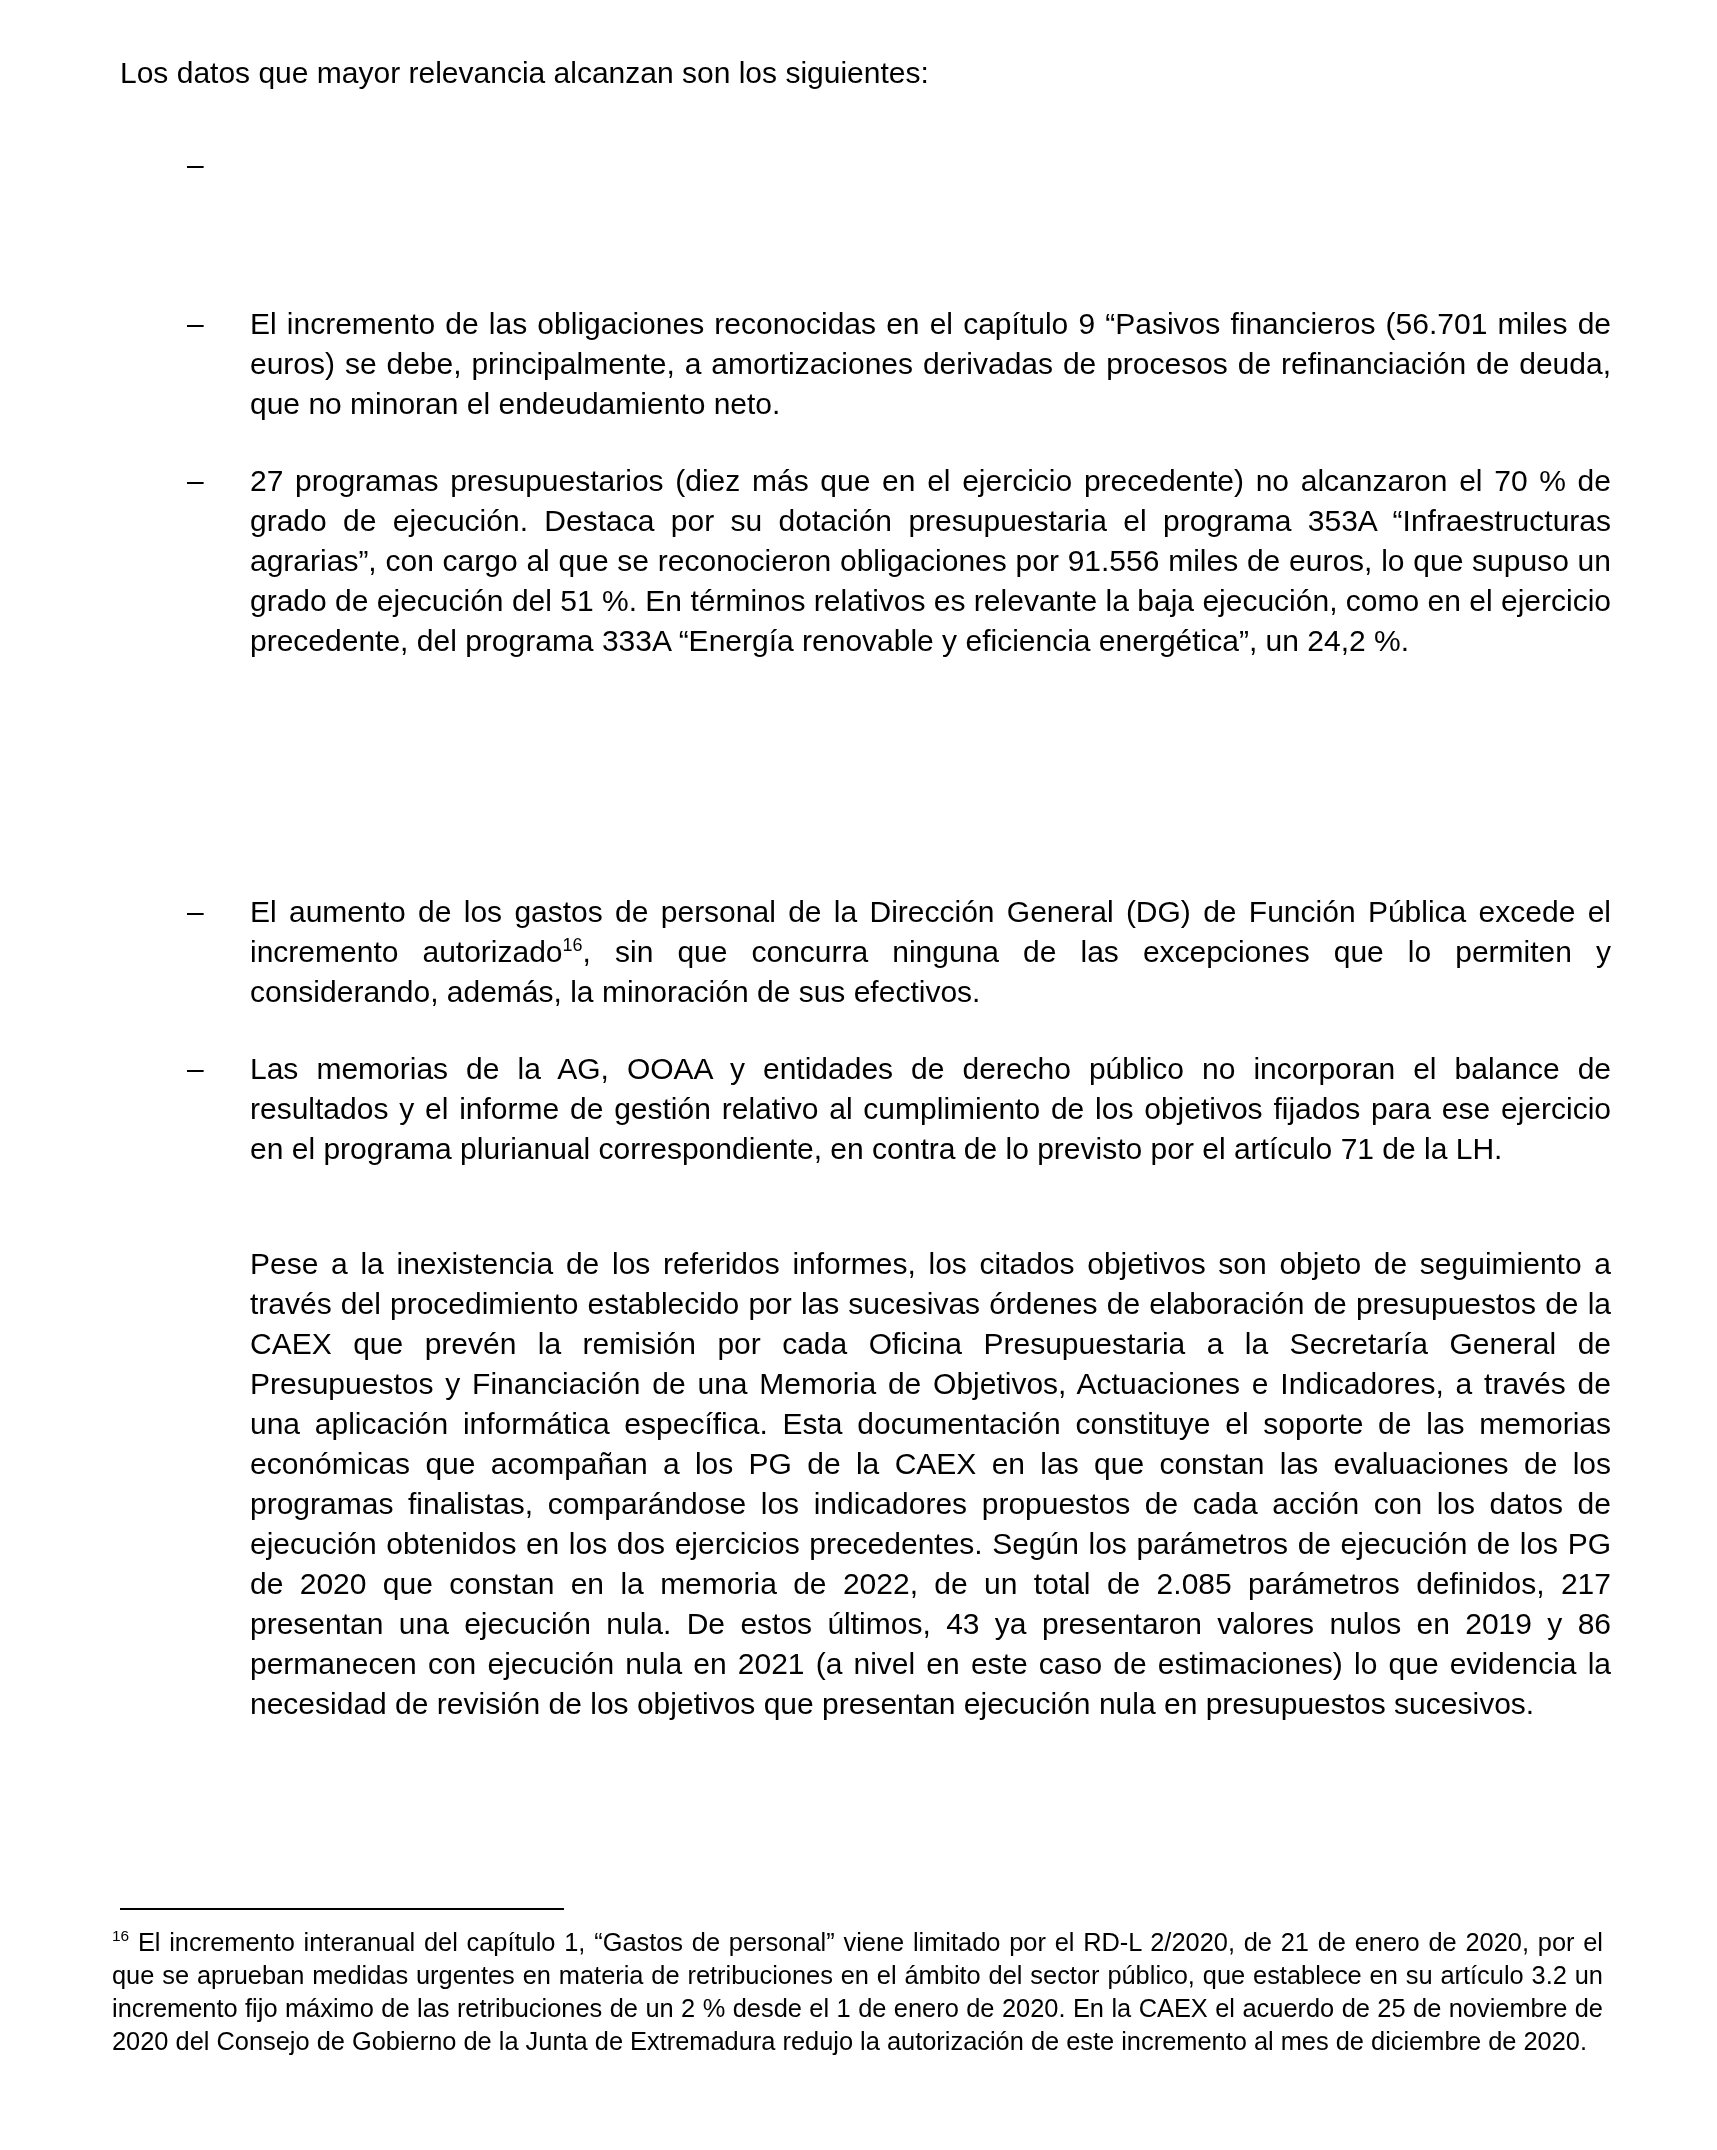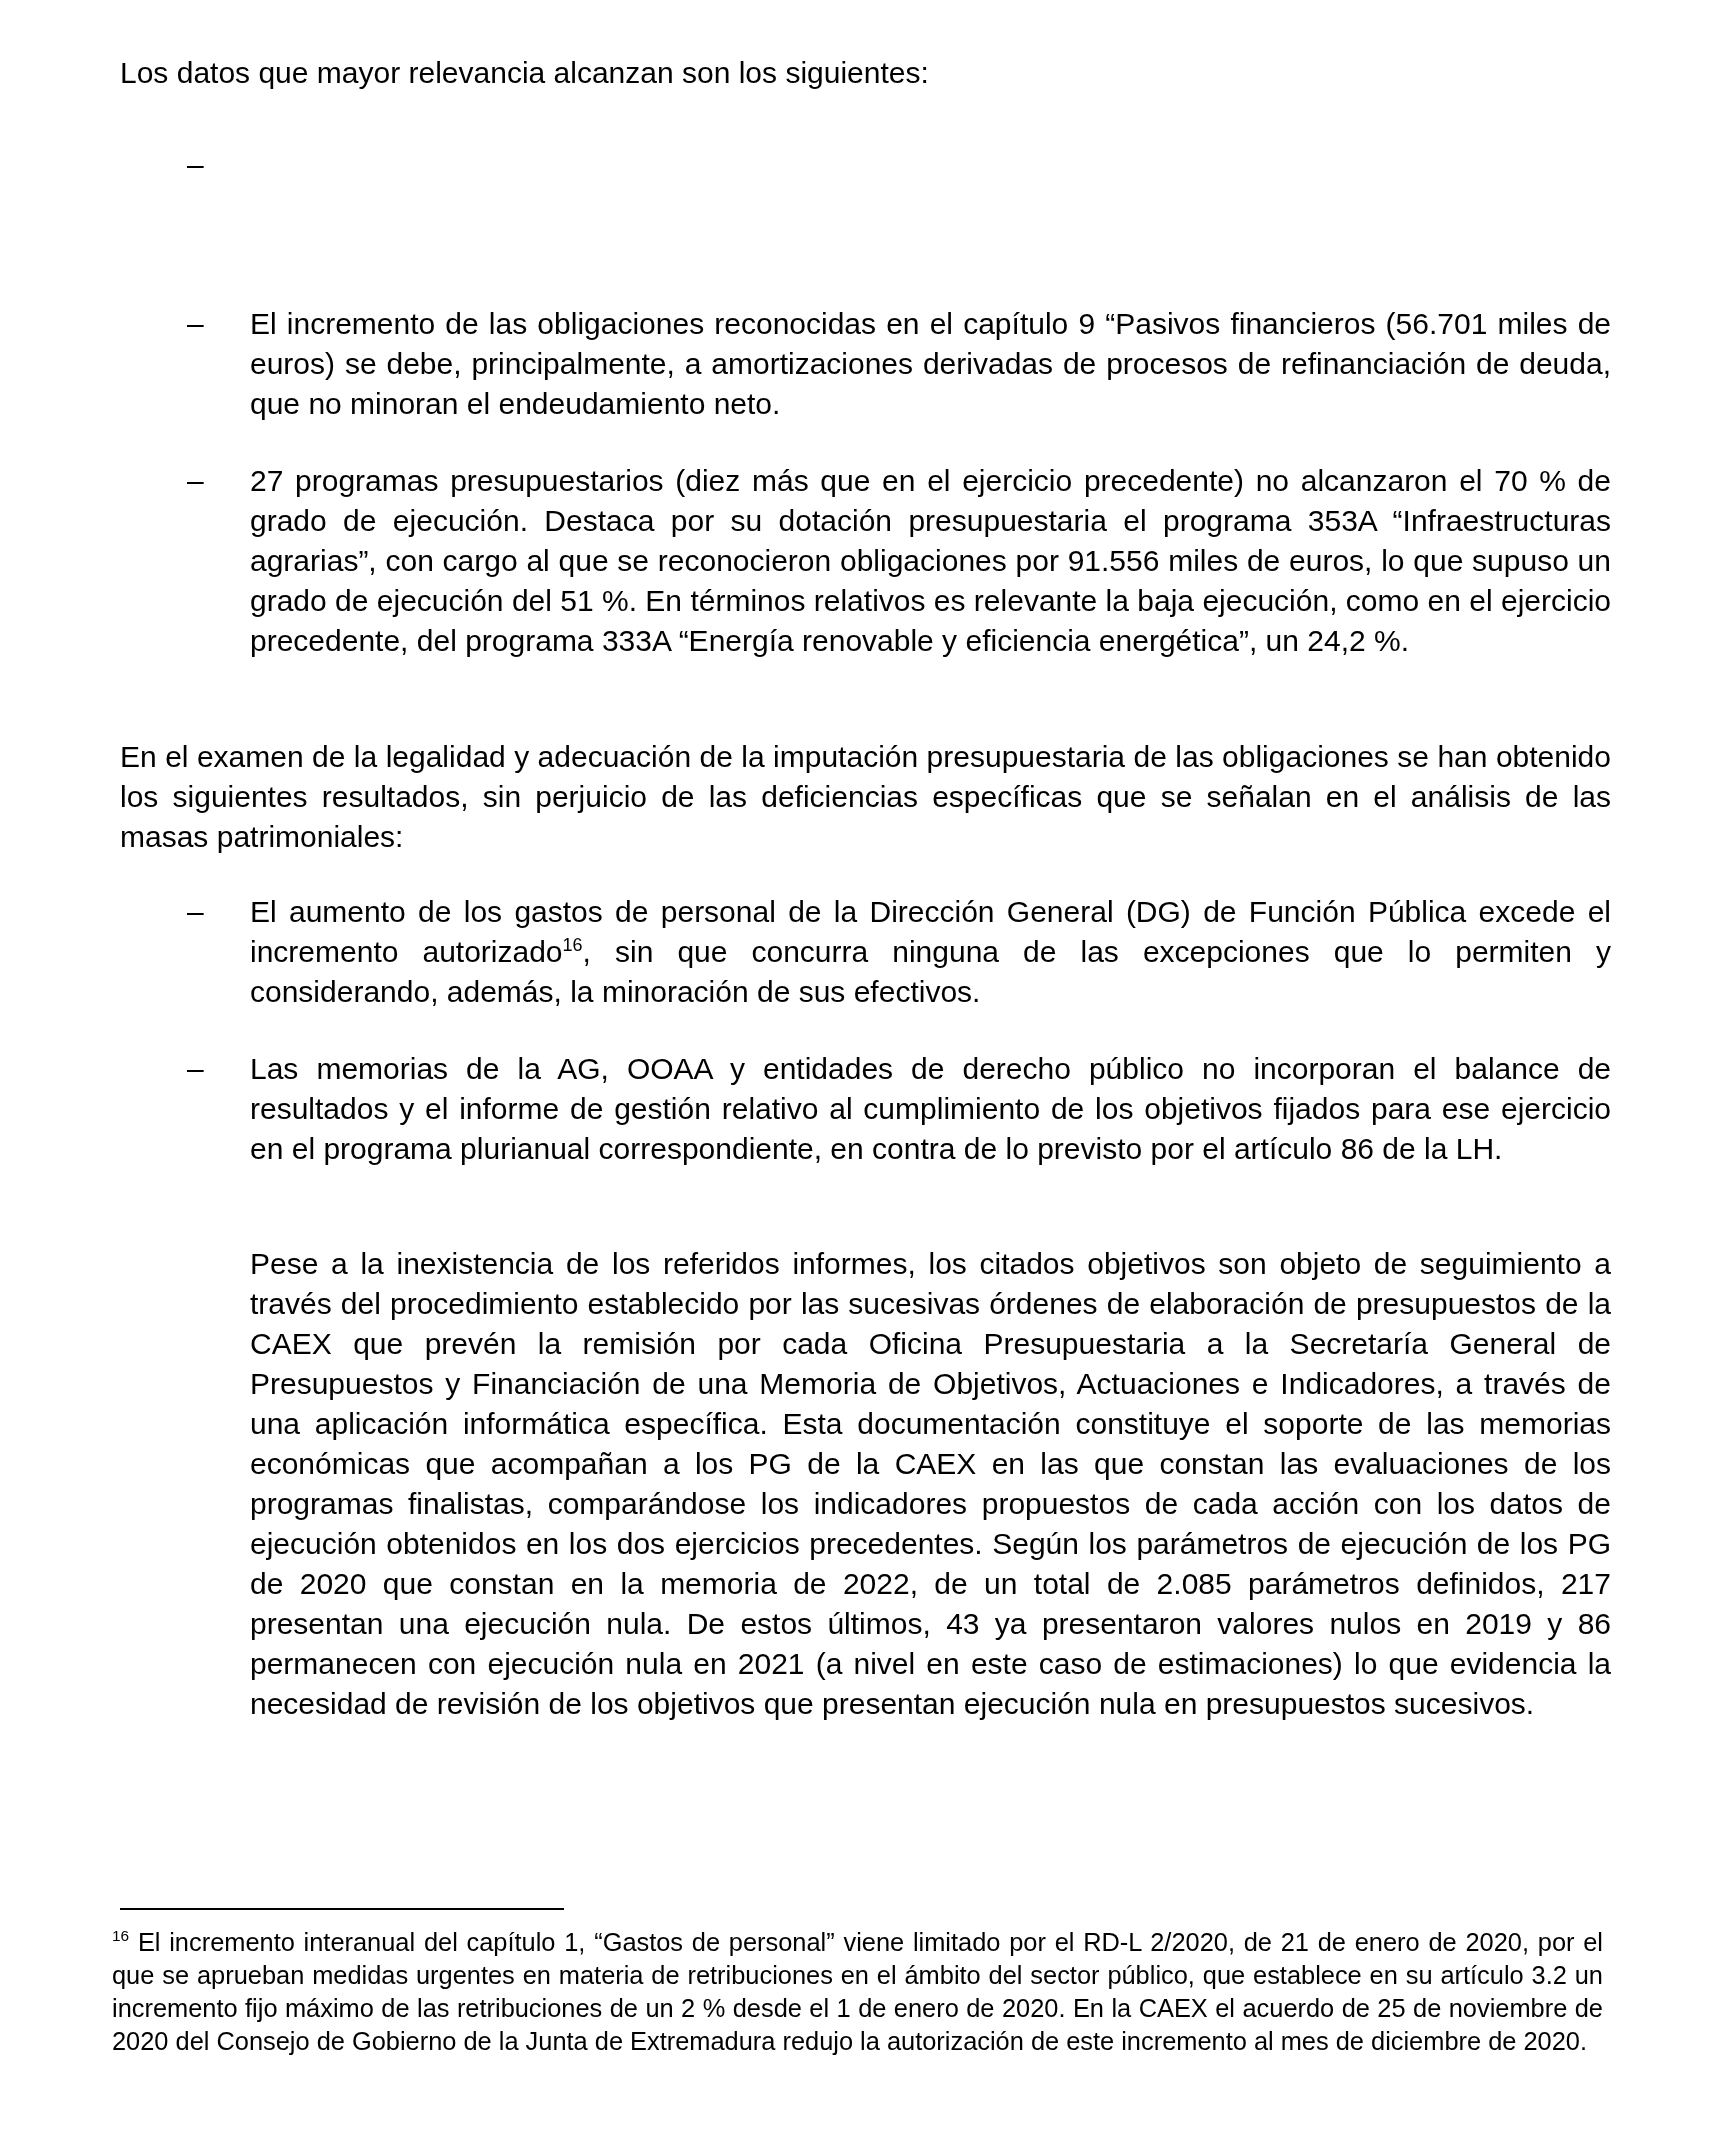--- a/index.html
+++ b/index.html
@@ -25,27 +25,26 @@
   <p class="block para last-left" style="top:53px;margin:0;">Los datos que mayor relevancia alcanzan son los siguientes:</p>
 
   <span class="dash" style="top:145px;">–</span>
 
   <span class="dash" style="top:304px;">–</span>
   <p class="block item last-left" style="top:304px;margin:0;">El incremento de las obligaciones reconocidas en el capítulo 9 “Pasivos financieros (56.701 miles de euros) se debe, principalmente, a amortizaciones derivadas de procesos de refinanciación de deuda, que no minoran el endeudamiento neto.</p>
 
   <span class="dash" style="top:461px;">–</span>
   <p class="block item last-left" style="top:461px;margin:0;">27 programas presupuestarios (diez más que en el ejercicio precedente) no alcanzaron el 70 % de grado de ejecución. Destaca por su dotación presupuestaria el programa 353A “Infraestructuras agrarias”, con cargo al que se reconocieron obligaciones por 91.556 miles de euros, lo que supuso un grado de ejecución del 51 %. En términos relativos es relevante la baja ejecución, como en el ejercicio precedente, del programa 333A “Energía renovable y eficiencia energética”, un 24,2 %.</p>
 
-  <p class="block para last-left" style="top:737px;margin:0;">En el examen de la legalidad y adecuación de la imputación presupuestaria de las obligaciones se han obtenido los siguientes resultados, sin perjuicio de las deficiencias específicas que se señalan en el análisis de las masas patrimoniales:</p>
 
   <span class="dash" style="top:892px;">–</span>
   <p class="block item last-left" style="top:892px;margin:0;"><span>El aumento de los gastos de personal de la Dirección General (DG) de Función Pública excede el incremento autorizado</span><sup>16</sup><span>, sin que concurra ninguna de las excepciones que lo permiten y considerando, además, la minoración de sus efectivos.</span></p>
 
   <span class="dash" style="top:1049px;">–</span>
-  <p class="block item last-left" style="top:1049px;margin:0;">Las memorias de la AG, OOAA y entidades de derecho público no incorporan el balance de resultados y el informe de gestión relativo al cumplimiento de los objetivos fijados para ese ejercicio en el programa plurianual correspondiente, en contra de lo previsto por el artículo 86 de la LH.</p>
+  <p class="block item last-left" style="top:1049px;margin:0;">Las memorias de la AG, OOAA y entidades de derecho público no incorporan el balance de resultados y el informe de gestión relativo al cumplimiento de los objetivos fijados para ese ejercicio en el programa plurianual correspondiente, en contra de lo previsto por el artículo 71 de la LH.</p>
 
   <p class="block item last-left" style="top:1244px;margin:0;">Pese a la inexistencia de los referidos informes, los citados objetivos son objeto de seguimiento a través del procedimiento establecido por las sucesivas órdenes de elaboración de presupuestos de la CAEX que prevén la remisión por cada Oficina Presupuestaria a la Secretaría General de Presupuestos y Financiación de una Memoria de Objetivos, Actuaciones e Indicadores, a través de una aplicación informática específica. Esta documentación constituye el soporte de las memorias económicas que acompañan a los PG de la CAEX en las que constan las evaluaciones de los programas finalistas, comparándose los indicadores propuestos de cada acción con los datos de ejecución obtenidos en los dos ejercicios precedentes. Según los parámetros de ejecución de los PG de 2020 que constan en la memoria de 2022, de un total de 2.085 parámetros definidos, 217 presentan una ejecución nula. De estos últimos, 43 ya presentaron valores nulos en 2019 y 86 permanecen con ejecución nula en 2021 (a nivel en este caso de estimaciones) lo que evidencia la necesidad de revisión de los objetivos que presentan ejecución nula en presupuestos sucesivos.</p>
 
   <div class="fn-rule"></div>
 
   <p class="footnote" style="margin:0;"><sup>16</sup><span> El incremento interanual del capítulo 1, “Gastos de personal” viene limitado por el RD-L 2/2020, de 21 de enero de 2020, por el que se aprueban medidas urgentes en materia de retribuciones en el ámbito del sector público, que establece en su artículo 3.2 un incremento fijo máximo de las retribuciones de un 2 % desde el 1 de enero de 2020. En la CAEX el acuerdo de 25 de noviembre de 2020 del Consejo de Gobierno de la Junta de Extremadura redujo la autorización de este incremento al mes de diciembre de 2020.</span></p>
 
 </div>
 
 

